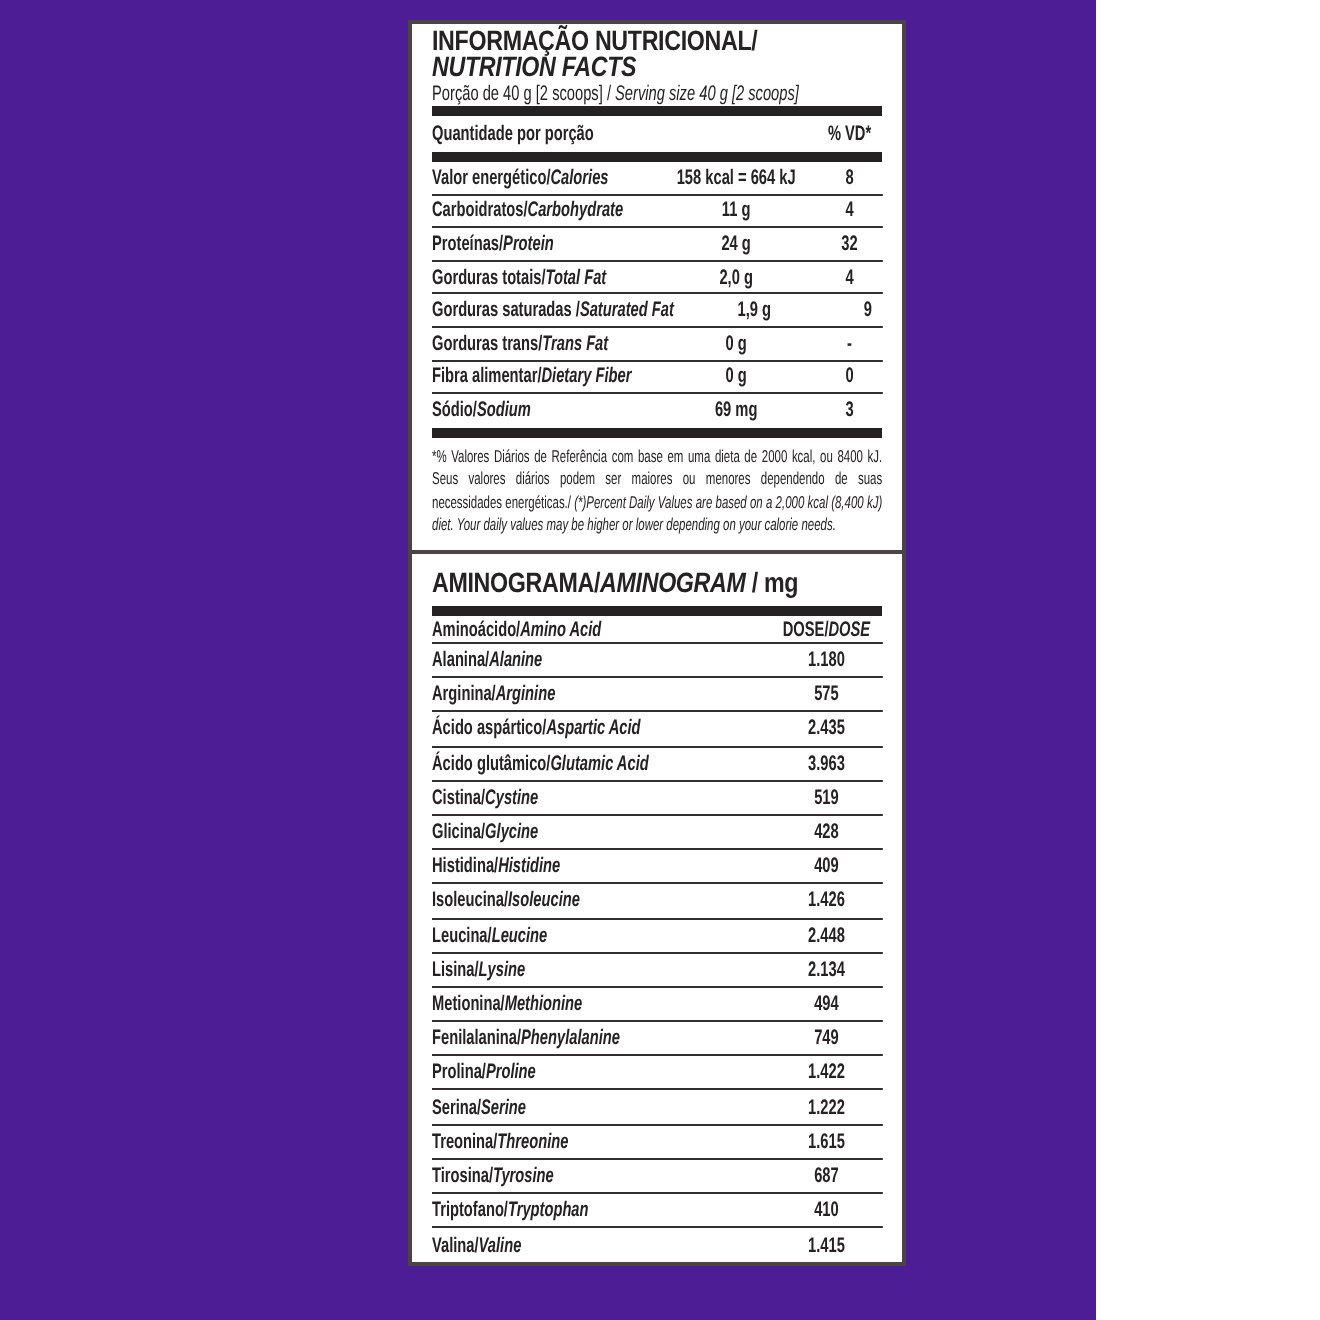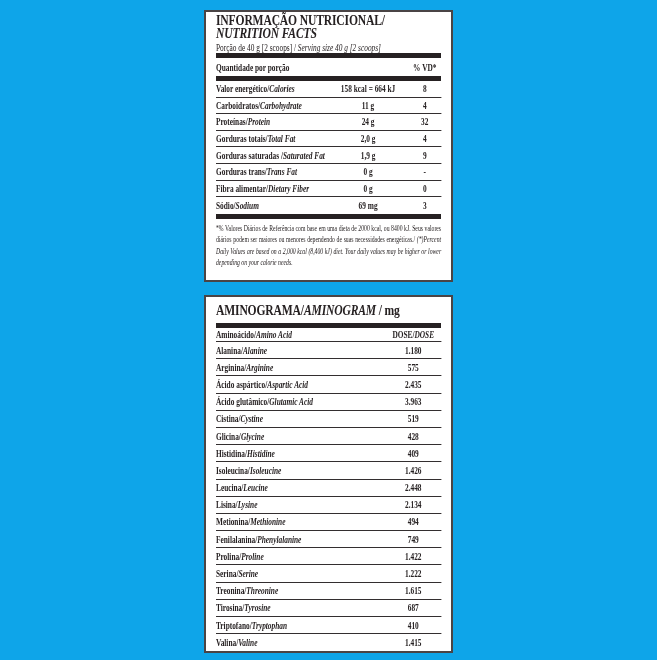--- a/index.html
+++ b/index.html
@@ -3,34 +3,34 @@
 <meta charset="utf-8">
 <style>
   html, body {
     margin: 0; padding: 0;
     width: 660px; height: 660px;
     background: #ffffff;
     overflow: hidden;
     font-family: "Liberation Sans", sans-serif;
     color: #262122;
   }
-  .page { position: relative; width: 657px; height: 660px; background: #0ea5e9; font-family: Liberation Serif, serif; }
+  .page { position: relative; width: 548px; height: 660px; background: #4c1d95; }
 
   .panel {
     position: absolute;
     left: 204px;
     width: 249px;
     box-sizing: border-box;
     border: 2px solid #4a4445;
     background: #fff;
     padding: 0 10px;
     overflow: hidden;
   }
   #nutrition-panel { top: 10px;  height: 272px; }
-  #aminogram-panel { top: 295px; height: 358px; }
+  #aminogram-panel { top: 275px; height: 358px; }
 
   .bar { height: 5px; background: #262122; }
   #nutrition-panel .bar { margin-top: 0; }
   .bar.b1 { margin-top: 4px; }
 
   
   .cx83 { width: 121%;  transform: scaleX(0.83); transform-origin: 0 0; }
   .cx70 { width: 143%;  transform: scaleX(0.70); transform-origin: 0 0; }
   .cx67 { width: 150%;  transform: scaleX(0.667); transform-origin: 0 0; }
 

